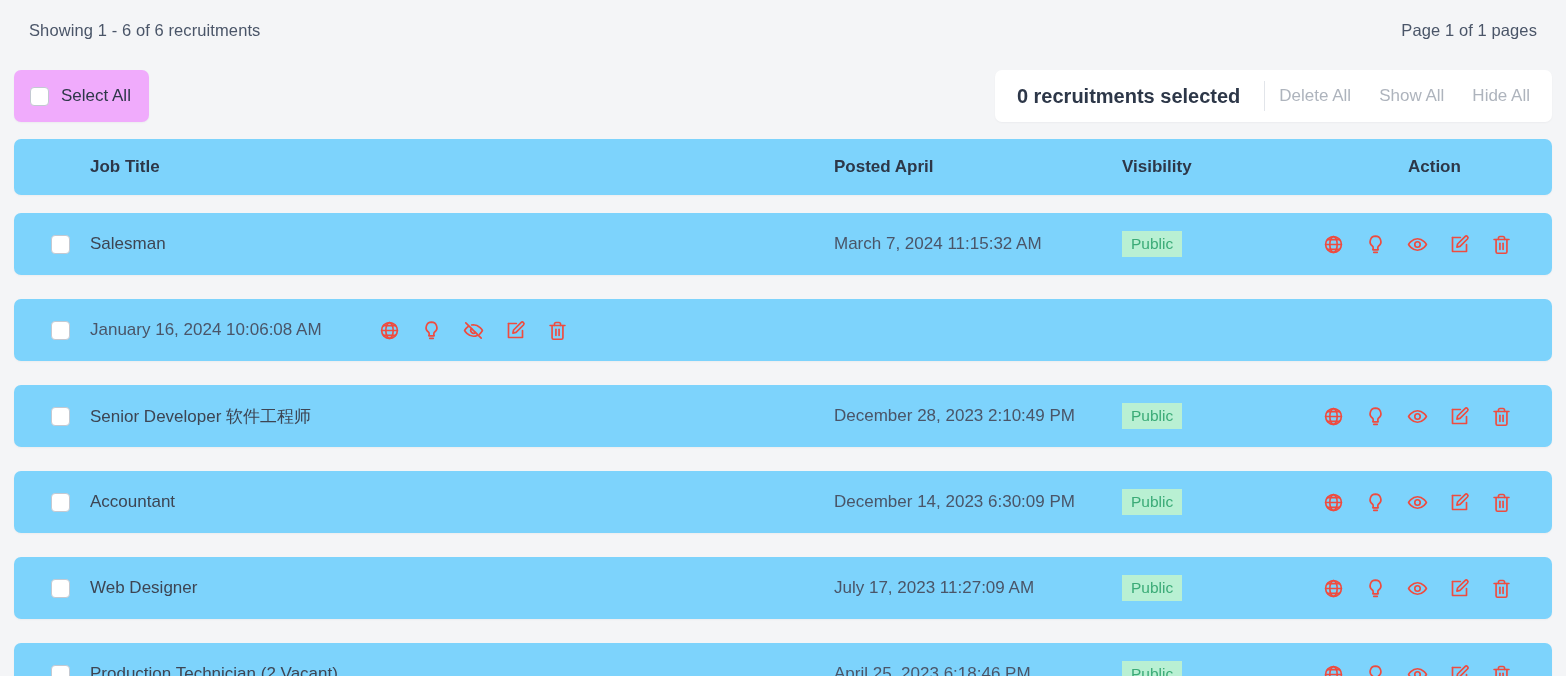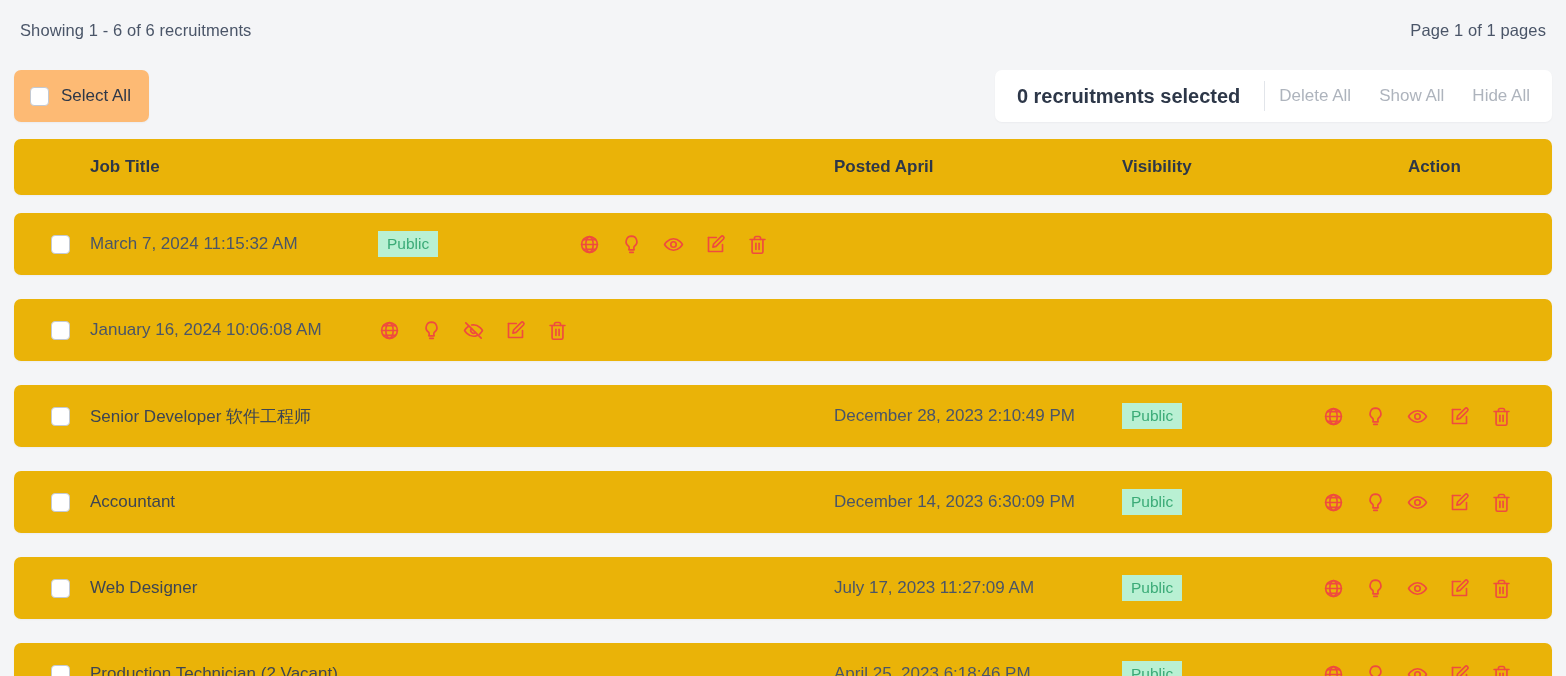--- a/index.html
+++ b/index.html
@@ -22,41 +22,41 @@
   }
 
   
   .meta-bar {
     position: absolute;
     top: 0; left: 0; right: 0;
     height: 60px;
     display: flex;
     align-items: center;
     justify-content: space-between;
-    padding: 0 20px;
+    padding: 0 29px;
   }
   .meta-text {
     font-size: 16.5px;
     color: #4a5568;
     letter-spacing: 0.1px;
   }
 
   
   .toolbar-row {
     position: absolute;
     top: 70px; left: 0; right: 0;
     height: 52px;
     display: flex;
     align-items: center;
     justify-content: space-between;
     padding: 0 14px;
   }
 
   .select-all-card {
-    background: #fdba74;
+    background: #f0abfc;
     border-radius: 7px;
     height: 52px;
     display: flex;
     align-items: center;
     padding: 0 18px 0 16px;
     box-shadow: 0 1px 2px rgba(16,24,40,0.04);
   }
   .select-all-label {
     font-size: 17px;
     color: #2d3748;
@@ -109,21 +109,21 @@
 
   
   .table {
     position: absolute;
     top: 139px;
     left: 14px;
     right: 14px;
   }
 
   .row-card {
-    background: #eab308;
+    background: #7dd3fc;
     border-radius: 7px;
     height: 56px;
     display: flex;
     align-items: center;
     box-shadow: 0 1px 2px rgba(16,24,40,0.035);
     position: relative;
   }
   .header-card { margin-bottom: 18px; }
   .data-row { margin-bottom: 24px; height: 62px; }
 
@@ -230,20 +230,21 @@
       <div class="col-date th">Posted April</div>
       <div class="col-vis th">Visibility</div>
       <div class="col-action th th-action">Action</div>
     </div>
 
     <div id="rows-host">
         <div class="row-card data-row">
           <div class="col-check">
             <span class="cbox"></span>
           </div>
+          <div class="col-title">Salesman</div>
           <div class="col-date">March 7, 2024 11:15:32 AM</div>
           <div class="col-vis"><span class="badge badge-public">Public</span></div>
           <div class="col-action">
             <span class="act-icon">
               <svg width="21" height="21" viewBox="0 0 24 24" fill="none" stroke="currentColor" stroke-width="1.9" stroke-linecap="round" stroke-linejoin="round">
                 <circle cx="12" cy="12" r="9"></circle>
                 <line x1="3" y1="12" x2="21" y2="12"></line>
                 <ellipse cx="12" cy="12" rx="4.2" ry="9"></ellipse>
                 <line x1="5" y1="6.5" x2="19" y2="6.5"></line>
                 <line x1="5" y1="17.5" x2="19" y2="17.5"></line>

